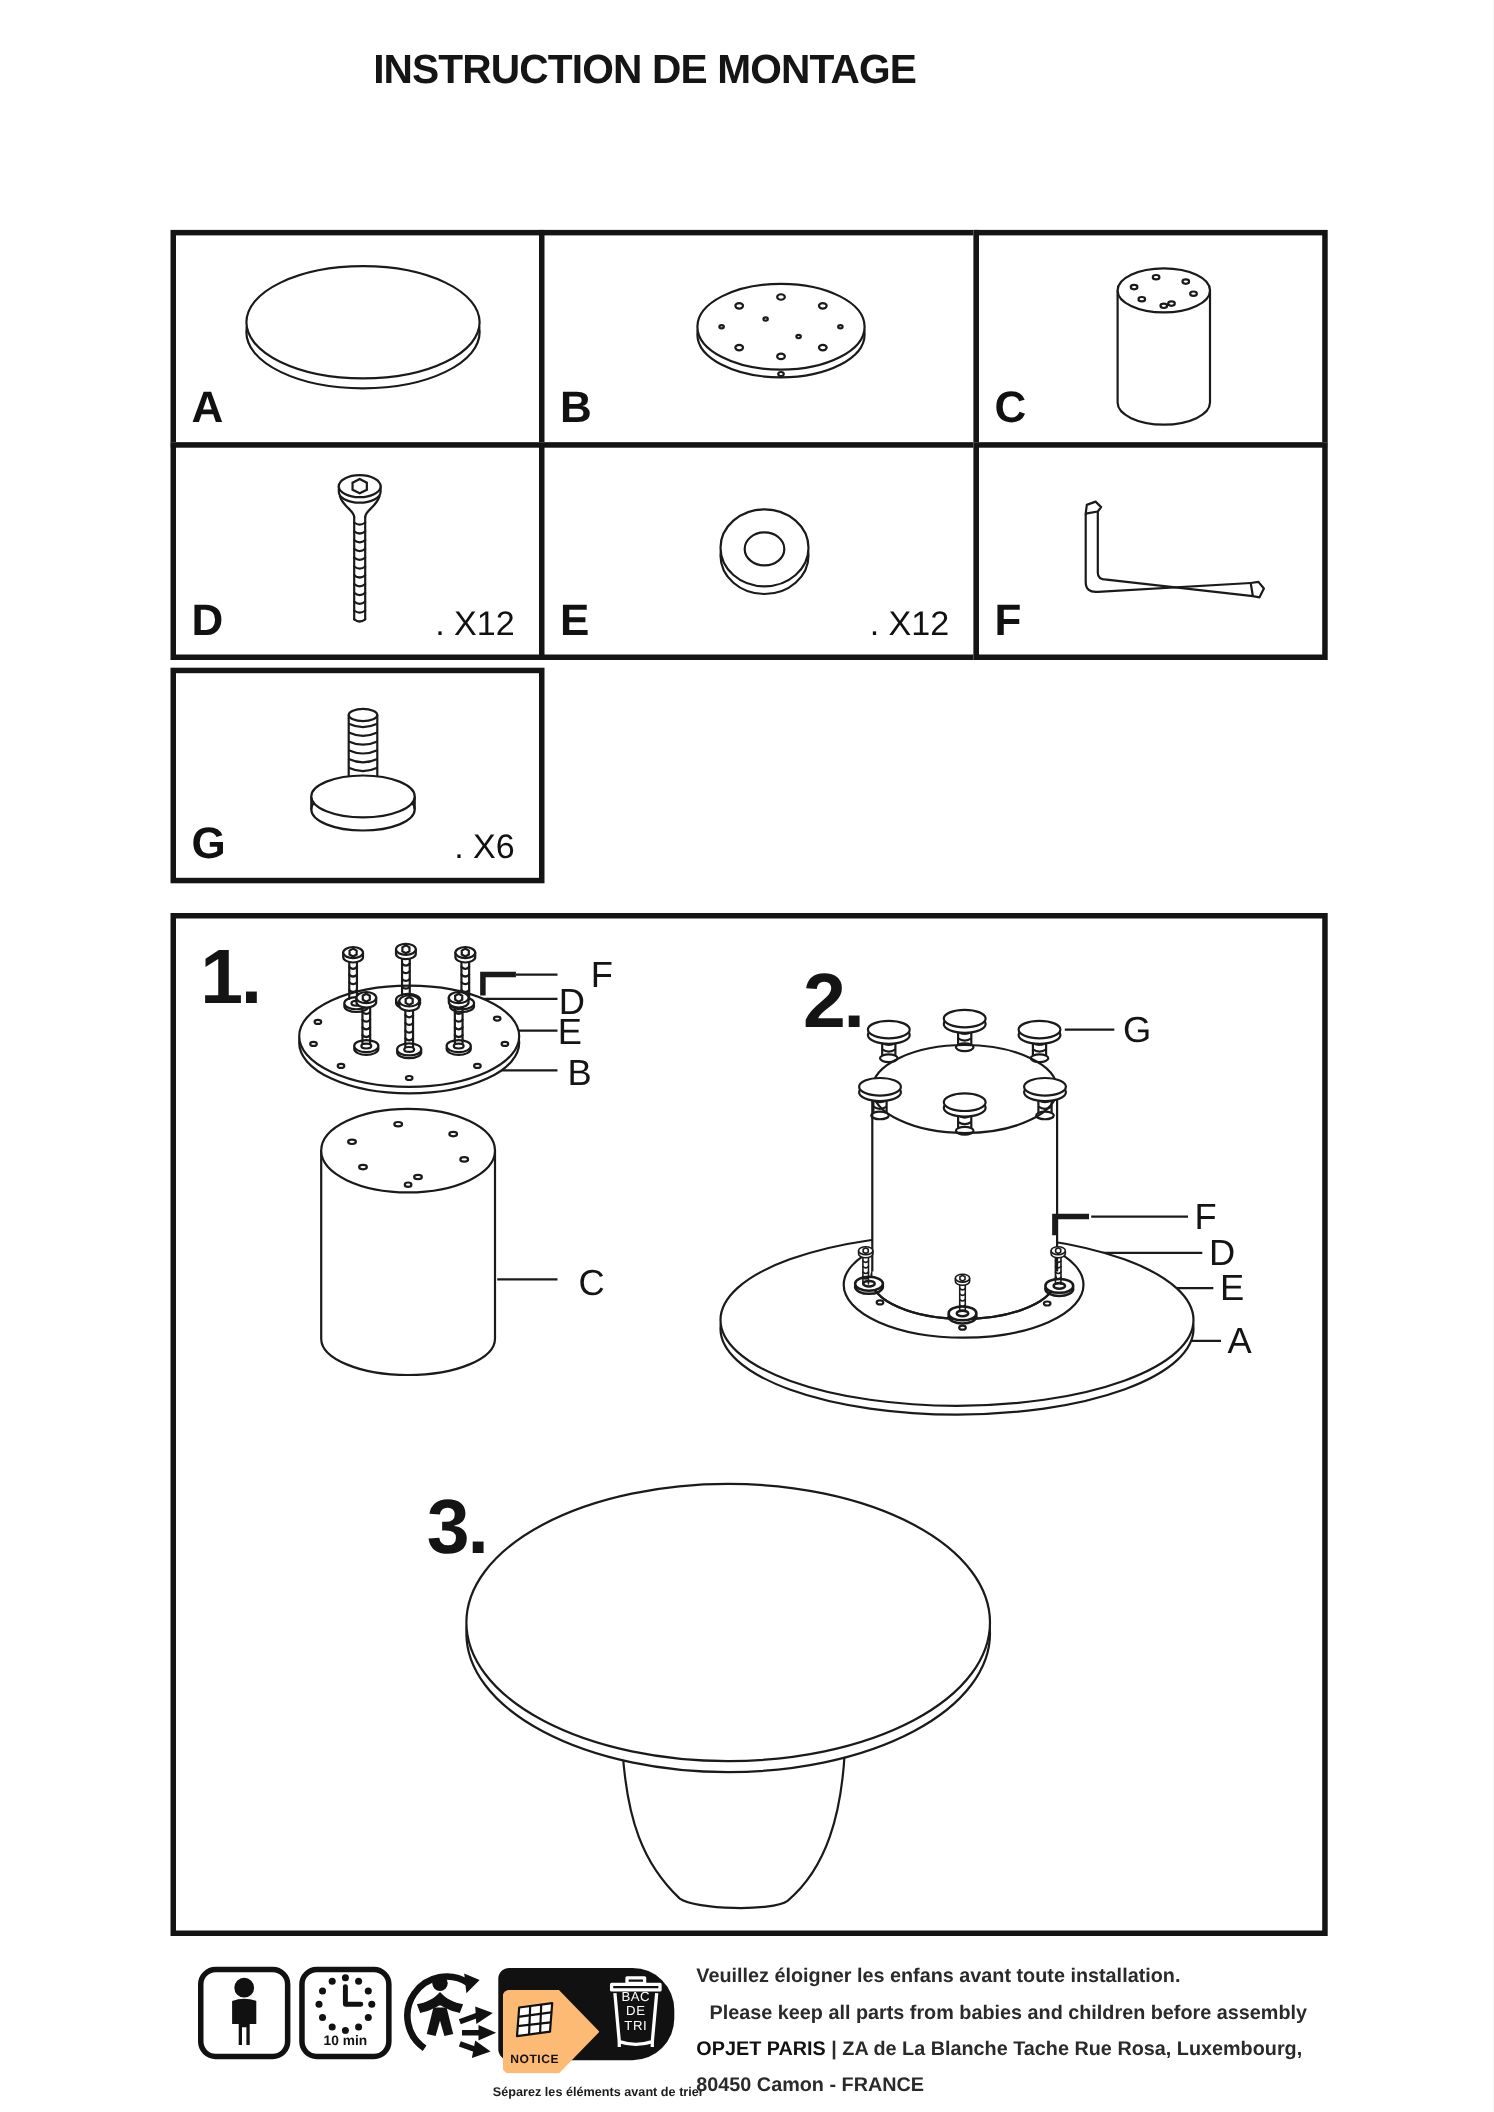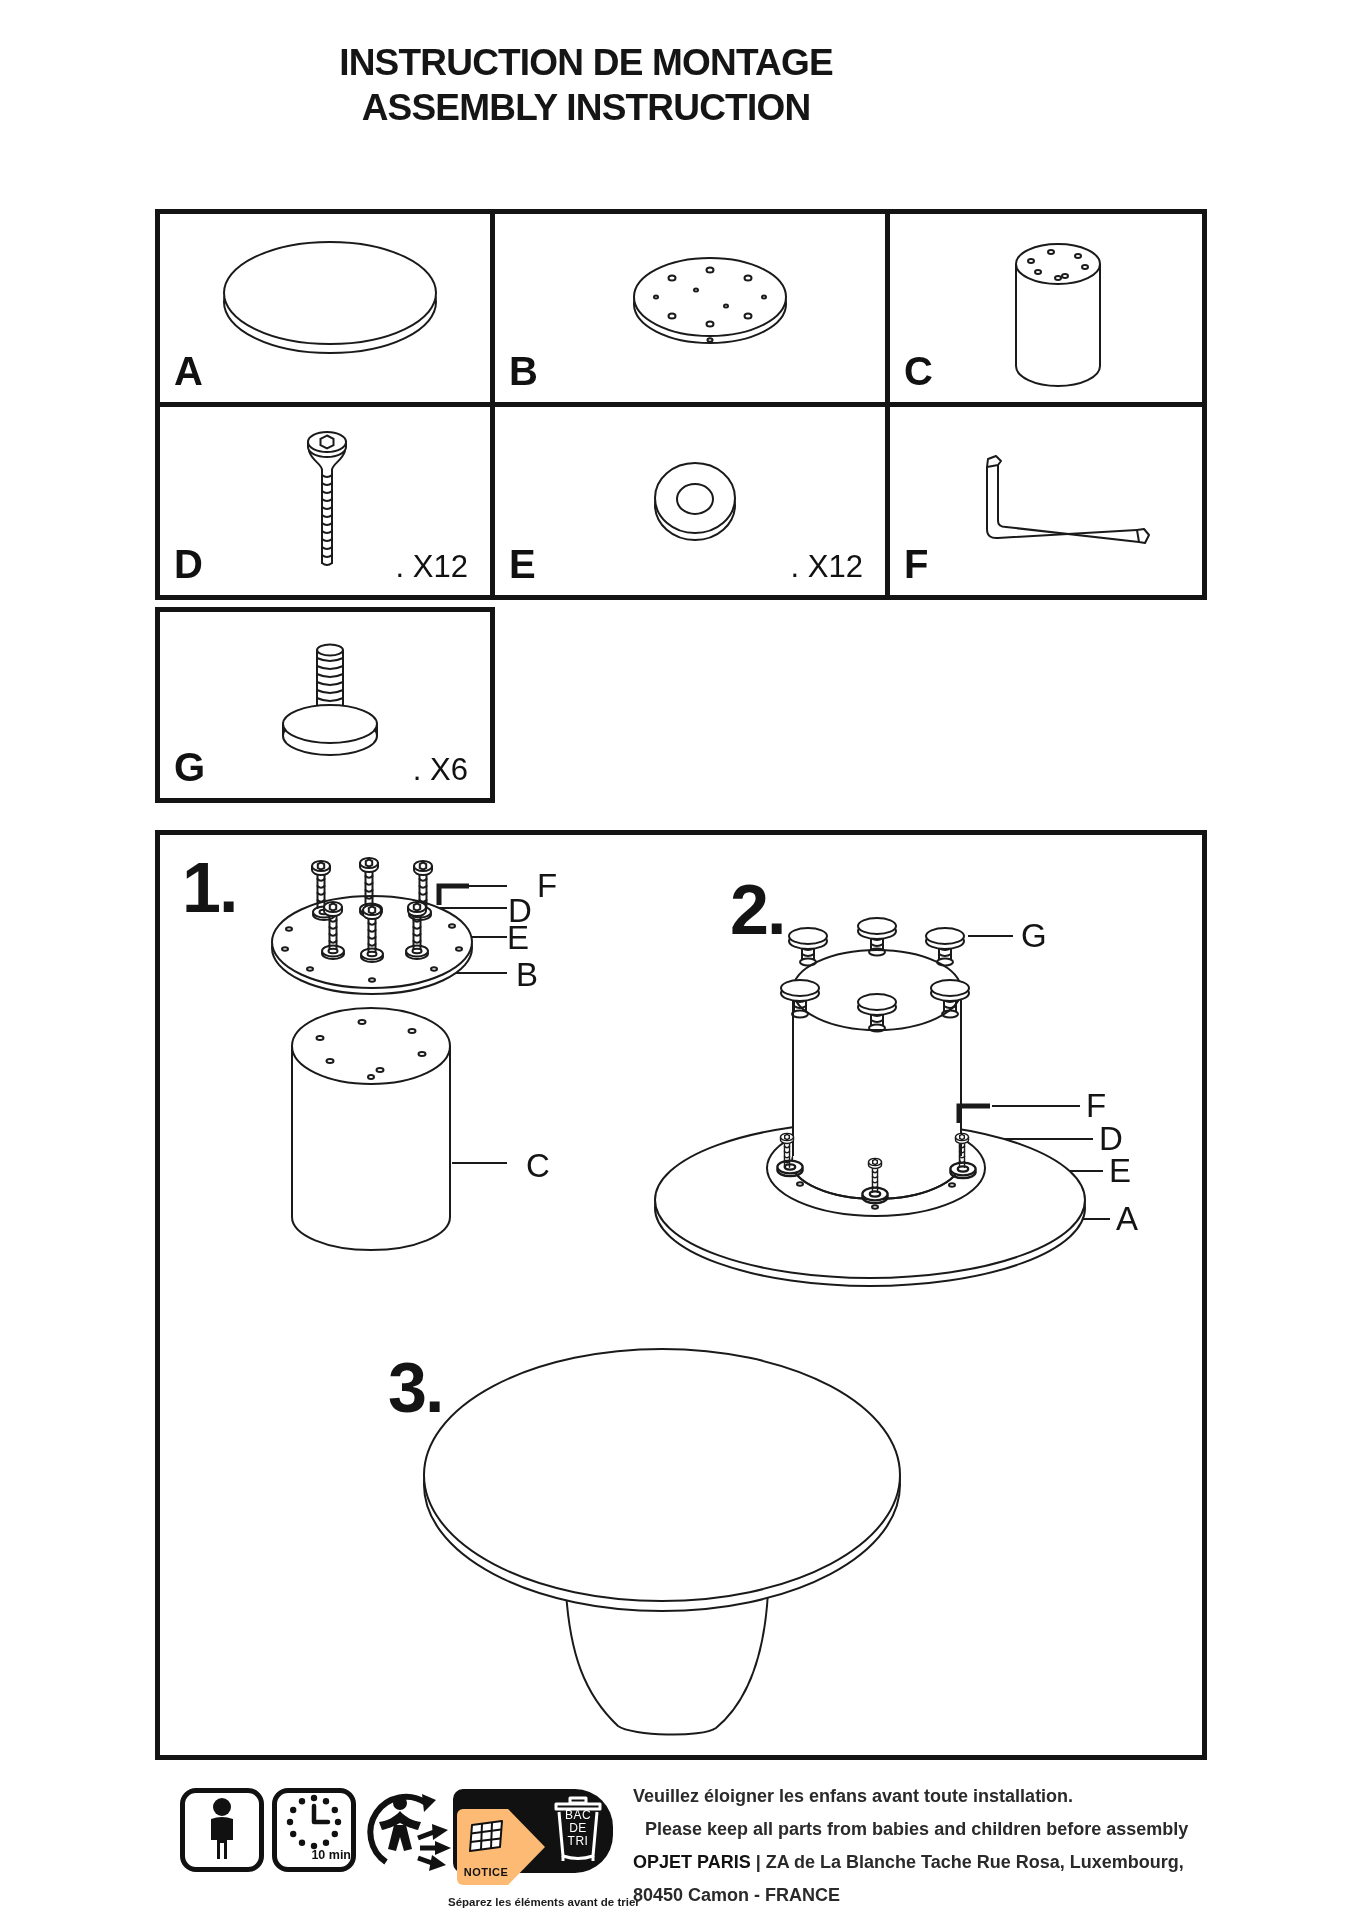--- a/index.html
+++ b/index.html
@@ -14,21 +14,21 @@
   .cell .plabel{position:absolute;left:14px;bottom:8px;font-size:40px;font-weight:700;color:#111;}
   .cell .pqty{position:absolute;right:22px;bottom:10px;font-size:31px;font-weight:400;color:#111;}
   
   .stepbox{position:absolute;left:155px;top:830px;width:1052px;height:930px;
            border:5px solid #141414;box-sizing:border-box;background:#fff;}
   .stepnum{position:absolute;font-size:70px;font-weight:600;letter-spacing:-2px;color:#141414;}
   .callout{position:absolute;font-size:33px;font-weight:500;color:#141414;}
   
   .sq-icon{position:absolute;width:84px;height:84px;border:5px solid #111;border-radius:16px;
            box-sizing:border-box;background:#fff;}
-  .timelbl{position:absolute;left:0;bottom:5px;width:100%;text-align:right;
+  .timelbl{position:absolute;left:0;bottom:5px;width:100%;text-align:center;
            font-size:12.5px;font-weight:700;color:#111;}
   .notice-box{position:absolute;left:453px;top:1789px;width:160px;height:84px;background:#111;
               border-radius:10px 38px 38px 10px;}
   .notice-flag{position:absolute;left:4px;top:20px;width:88px;height:76px;background:#fdba74;
                clip-path:polygon(0 0,58% 0,100% 50%,58% 100%,0 100%);border-radius:6px 0 0 6px;}
   .notice-flag .ntext{position:absolute;left:0;bottom:7px;width:66%;text-align:center;
                       font-size:11px;font-weight:700;color:#111;letter-spacing:0.5px;}
   .bin-text{position:absolute;right:13px;top:20px;width:44px;text-align:center;color:#fff;
             font-size:12px;font-weight:400;line-height:13px;letter-spacing:0.5px;}
   .sort-caption{position:absolute;left:448px;top:1880px;width:200px;font-size:11.5px;
@@ -65,21 +65,20 @@
         <path d="M-6,12 Q0,16 6,12"></path>
           <path d="M-6,18 Q0,22 6,18"></path>
         <ellipse cx="0" cy="5" rx="19" ry="8" fill="#fff"></ellipse>
         <ellipse cx="0" cy="0" rx="19" ry="8" fill="#fff"></ellipse>
       </g>
     </defs>
   </svg>
 
   <div class="title">
     <div>INSTRUCTION DE MONTAGE</div>
-    <div>ASSEMBLY INSTRUCTION</div>
   </div>
 
   <div class="cell" style="left:155px;top:209px;width:340px;height:198px;">
     <svg class="abs" style="left:45px;top:14px;" width="250" height="150" viewBox="0 0 250 150" fill="none" stroke="#1a1a1a" stroke-width="2">
       <ellipse cx="125" cy="74" rx="106" ry="51"></ellipse>
       <ellipse cx="125" cy="65" rx="106" ry="51" fill="#fff"></ellipse>
     </svg>
     <span class="plabel">A</span>
   </div>
 

